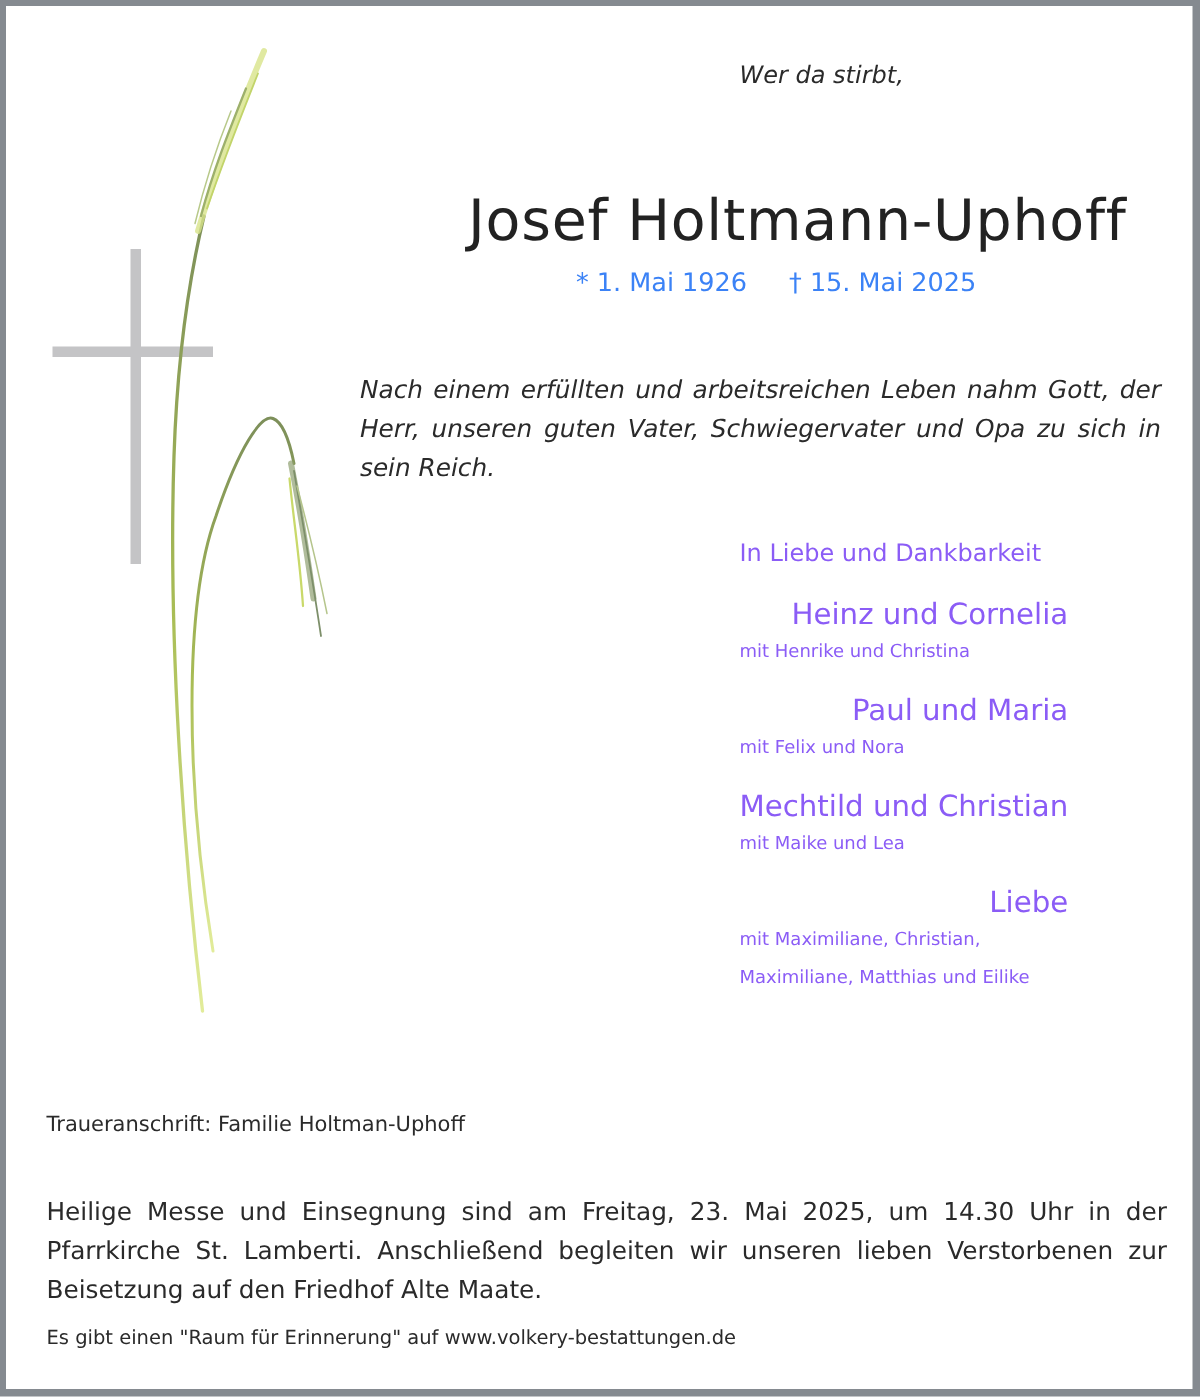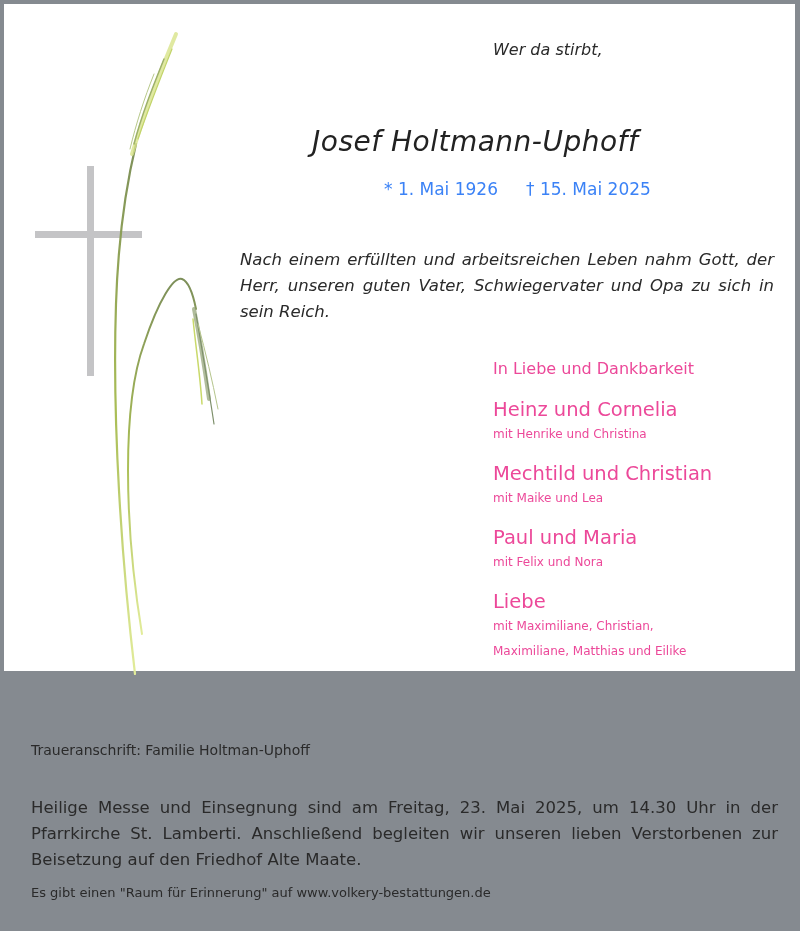--- a/index.html
+++ b/index.html
@@ -1,29 +1,29 @@
 <!DOCTYPE html>
 <html><head>
 <meta charset="utf-8">
 <style>
   html, body { margin:0; padding:0; }
   body { width:800px; height:931px; background:#858a90; position:relative; overflow:hidden;
          font-family:"DejaVu Sans", "Liberation Sans", sans-serif; color:#2a2a2a; }
-  .page { position:absolute; left:4px; top:4px; width:791px; height:667px; background:#ffffff; }
+  .page { position:absolute; left:4px; top:4px; width:791px; height:922px; background:#ffffff; }
   .art { position:absolute; left:0; top:0; width:240px; height:690px; }
   .abs { position:absolute; white-space:nowrap; }
   .motto { left:489px; top:33px; font-style:italic; font-size:16px; line-height:25px; color:#2a2a2a; }
-  .name { left:308px; top:121px; font-style:italic; font-size:28px; letter-spacing:0.5px; color:#222;text-align:right; }
+  .name { left:308px; top:121px; font-size:38px; letter-spacing:0.5px; color:#222;text-align:right; }
   .dates { left:380px; top:175px; font-size:17px; color:#3b82f6; }
   .dates .gap { display:inline-block; width:28px; }
   .intro { left:236px; top:243px; width:534px; font-size:16.5px; line-height:26px; text-align:justify; white-space:normal; color:#2a2a2a;font-style:italic; }
-  .family { left:489px; top:354px; color:#ec4899; }
+  .family { left:489px; top:354px; color:#8b5cf6; }
   .family .greeting { font-size:16px; line-height:22px; margin-bottom:17px; }
   .family .grp { margin-bottom:14px; }
-  .family .main { font-size:19.5px; line-height:25px; }
+  .family .main { font-size:19.5px; line-height:25px;text-align:right; }
   .family .sub { font-size:12px; line-height:25px; }
   .address { left:27px; top:734px; font-size:14px; line-height:25px; }
   .service { left:27px; top:791px; width:747px; font-size:16.5px; line-height:26px; white-space:normal; text-align:justify; }
   .footer { left:27px; top:881px; font-size:13px; color:#2a2a2a; }
 </style>
 </head>
 <body>
 
 <div class="page">
 
@@ -69,26 +69,26 @@
 
   <div class="abs intro">Nach einem erfüllten und arbeitsreichen Leben nahm Gott, der Herr, unseren guten Vater, Schwiegervater und Opa zu sich in sein Reich.</div>
 
   <div class="abs family">
     <div class="greeting">In Liebe und Dankbarkeit</div>
     <div class="grp">
       <div class="main">Heinz und Cornelia</div>
       <div class="sub">mit Henrike und Christina</div>
     </div>
     <div class="grp">
+      <div class="main">Paul und Maria</div>
+      <div class="sub">mit Felix und Nora</div>
+    </div>
+    <div class="grp">
       <div class="main">Mechtild und Christian</div>
       <div class="sub">mit Maike und Lea</div>
-    </div>
-    <div class="grp">
-      <div class="main">Paul und Maria</div>
-      <div class="sub">mit Felix und Nora</div>
     </div>
     <div class="grp">
       <div class="main">Liebe</div>
       <div class="sub">mit Maximiliane, Christian,</div>
       <div class="sub">Maximiliane, Matthias und Eilike</div>
     </div>
   </div>
 
   <div class="abs address">
     <div>Traueranschrift: Familie Holtman-Uphoff</div>

